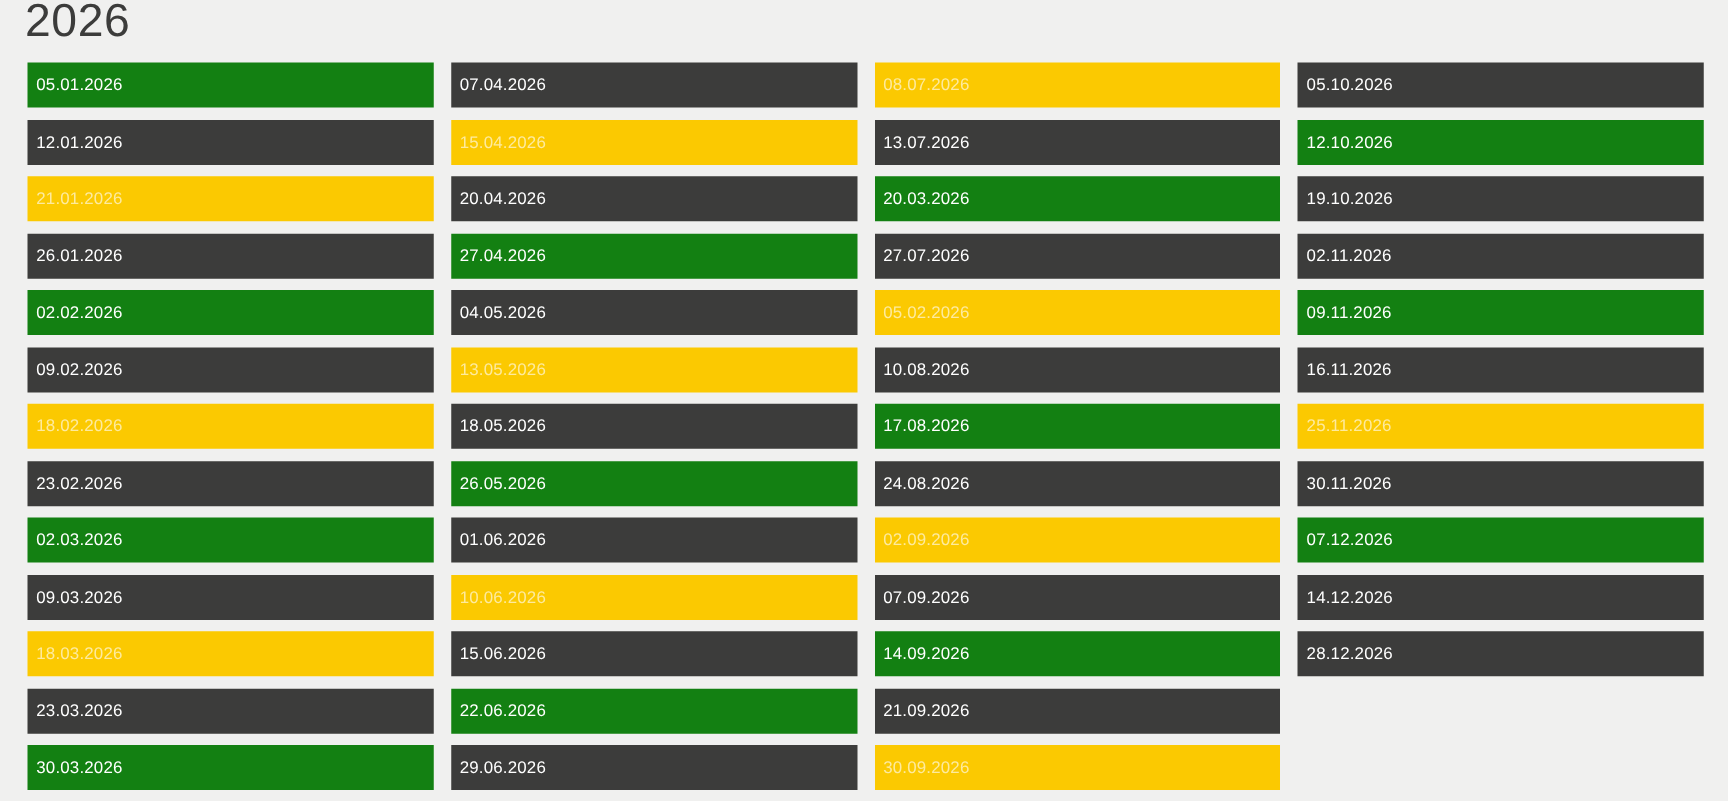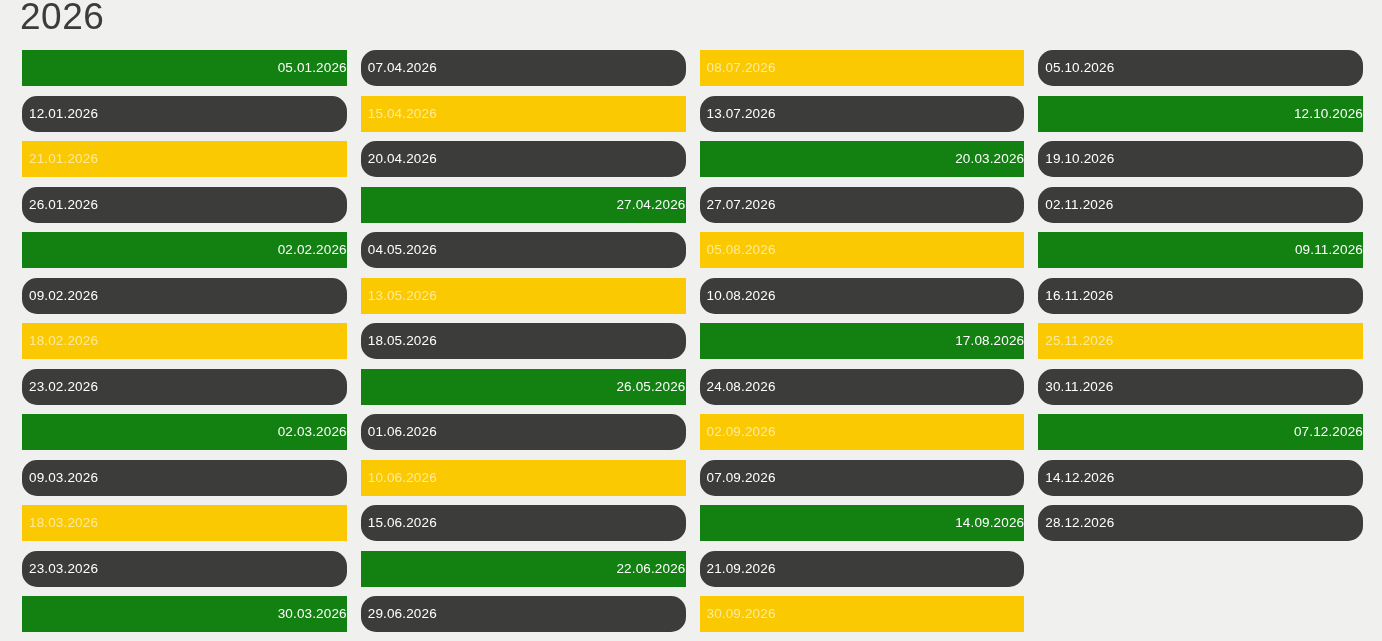--- a/index.html
+++ b/index.html
@@ -54,26 +54,24 @@
     padding: 0 0 0 7px;
     font-size: 13.5px;
     letter-spacing: 0.15px;
     white-space: nowrap;
     overflow: hidden;
     font-family: "Liberation Sans", sans-serif;
   }
   .date-bar.dark {
     background: #3c3c3b;
     color: #ffffff;
-    border-radius: 15px;
   }
   .date-bar.green {
     background: #138012;
     color: #ffffff;
-    text-align: right;
   }
   .date-bar.yellow {
     background: #fbc901;
     color: rgba(255,255,255,0.62);
   }
 </style>
 </head>
 <body>
 
 <div id="page">
@@ -109,21 +107,21 @@
         <div class="date-bar yellow">10.06.2026</div>
         <div class="date-bar dark">15.06.2026</div>
         <div class="date-bar green">22.06.2026</div>
         <div class="date-bar dark">29.06.2026</div>
       </div>
       <div class="column">
         <div class="date-bar yellow">08.07.2026</div>
         <div class="date-bar dark">13.07.2026</div>
         <div class="date-bar green">20.03.2026</div>
         <div class="date-bar dark">27.07.2026</div>
-        <div class="date-bar yellow">05.08.2026</div>
+        <div class="date-bar yellow">05.02.2026</div>
         <div class="date-bar dark">10.08.2026</div>
         <div class="date-bar green">17.08.2026</div>
         <div class="date-bar dark">24.08.2026</div>
         <div class="date-bar yellow">02.09.2026</div>
         <div class="date-bar dark">07.09.2026</div>
         <div class="date-bar green">14.09.2026</div>
         <div class="date-bar dark">21.09.2026</div>
         <div class="date-bar yellow">30.09.2026</div>
       </div>
       <div class="column">

